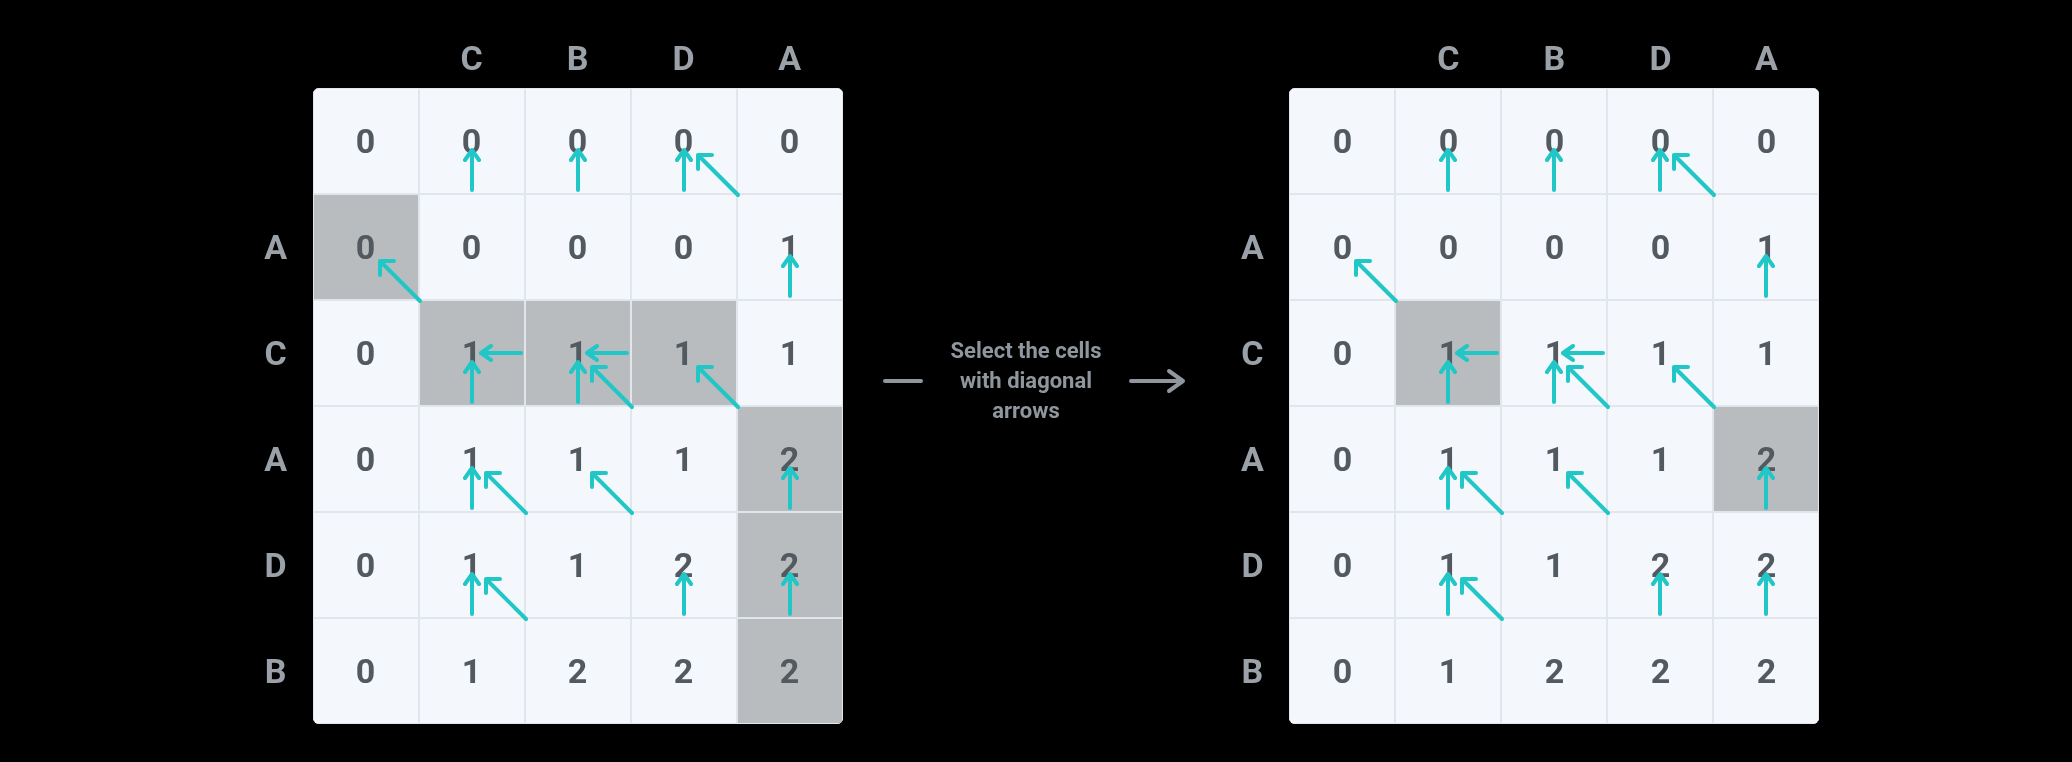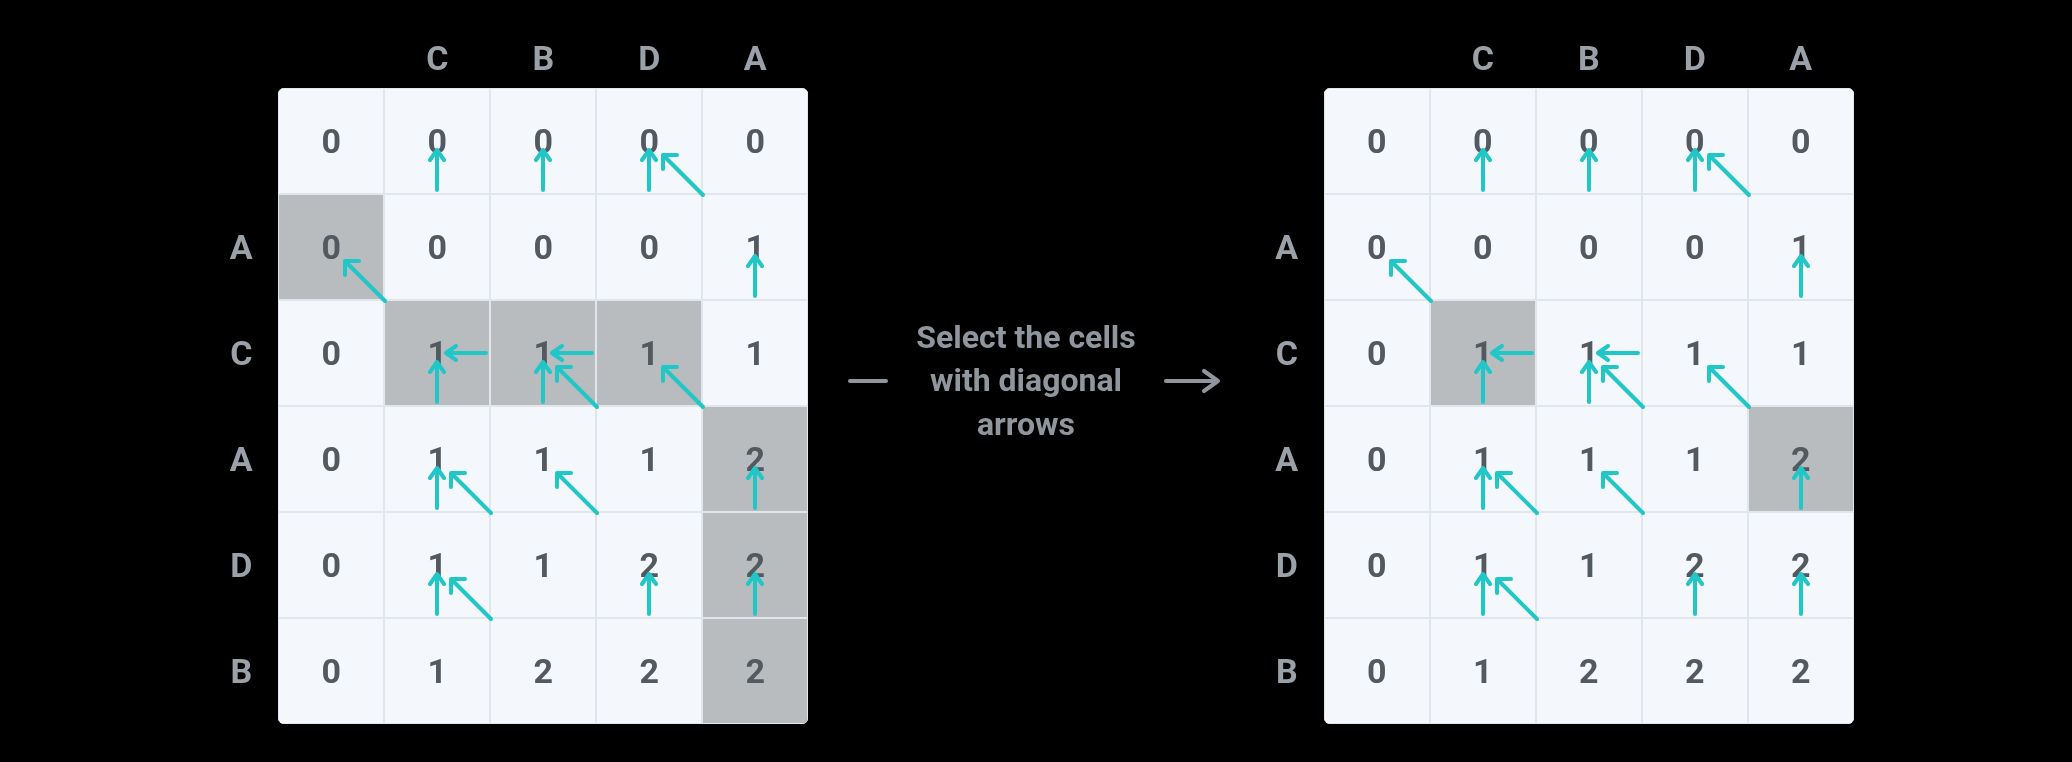--- a/index.html
+++ b/index.html
@@ -89,21 +89,21 @@
   }
   .arrow-diag {
     width: 54px; height: 54px;
     top: -48px; left: -48px;
   }
   .middle {
     display: flex;
     align-items: center;
     gap: 28px;
     color: #8f969d;
-    font-size: 32px;
+    font-size: 22px;
     font-weight: 700;
     text-align: center;
     line-height: 1.35;
   }
   .middle .dash { width: 40px; height: 4px; background: #8f969d; border-radius: 2px; }
   .middle .flow-arrow svg { display: block; }
 </style>
 </head>
 <body>
 

